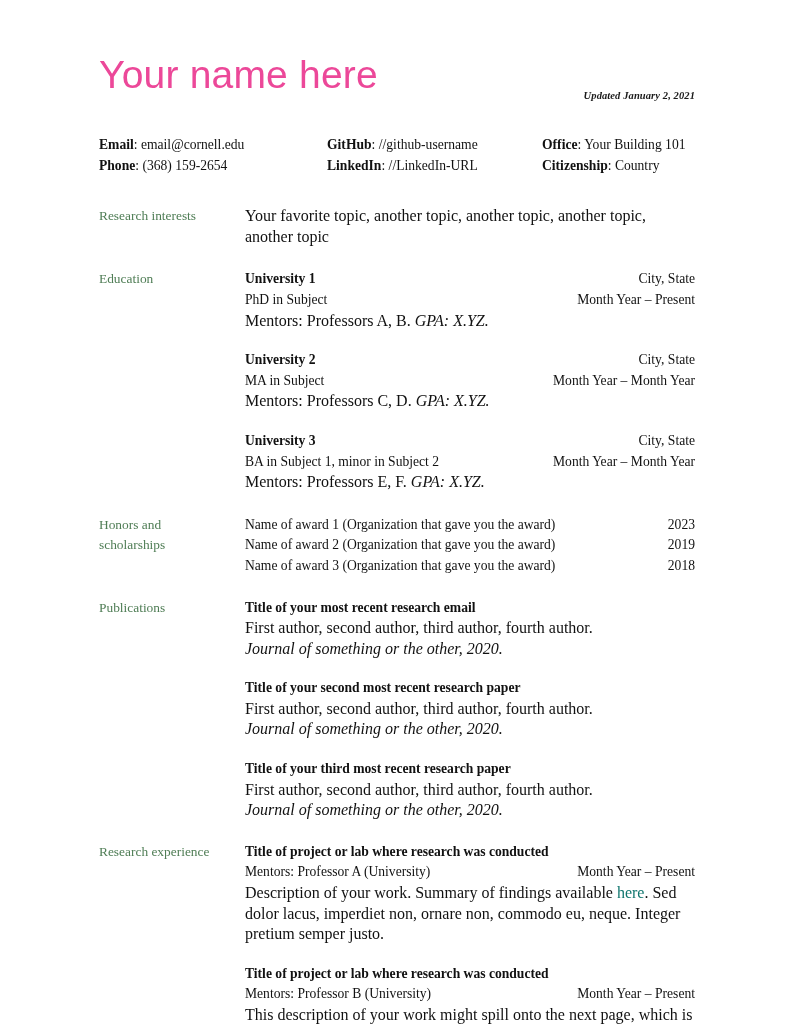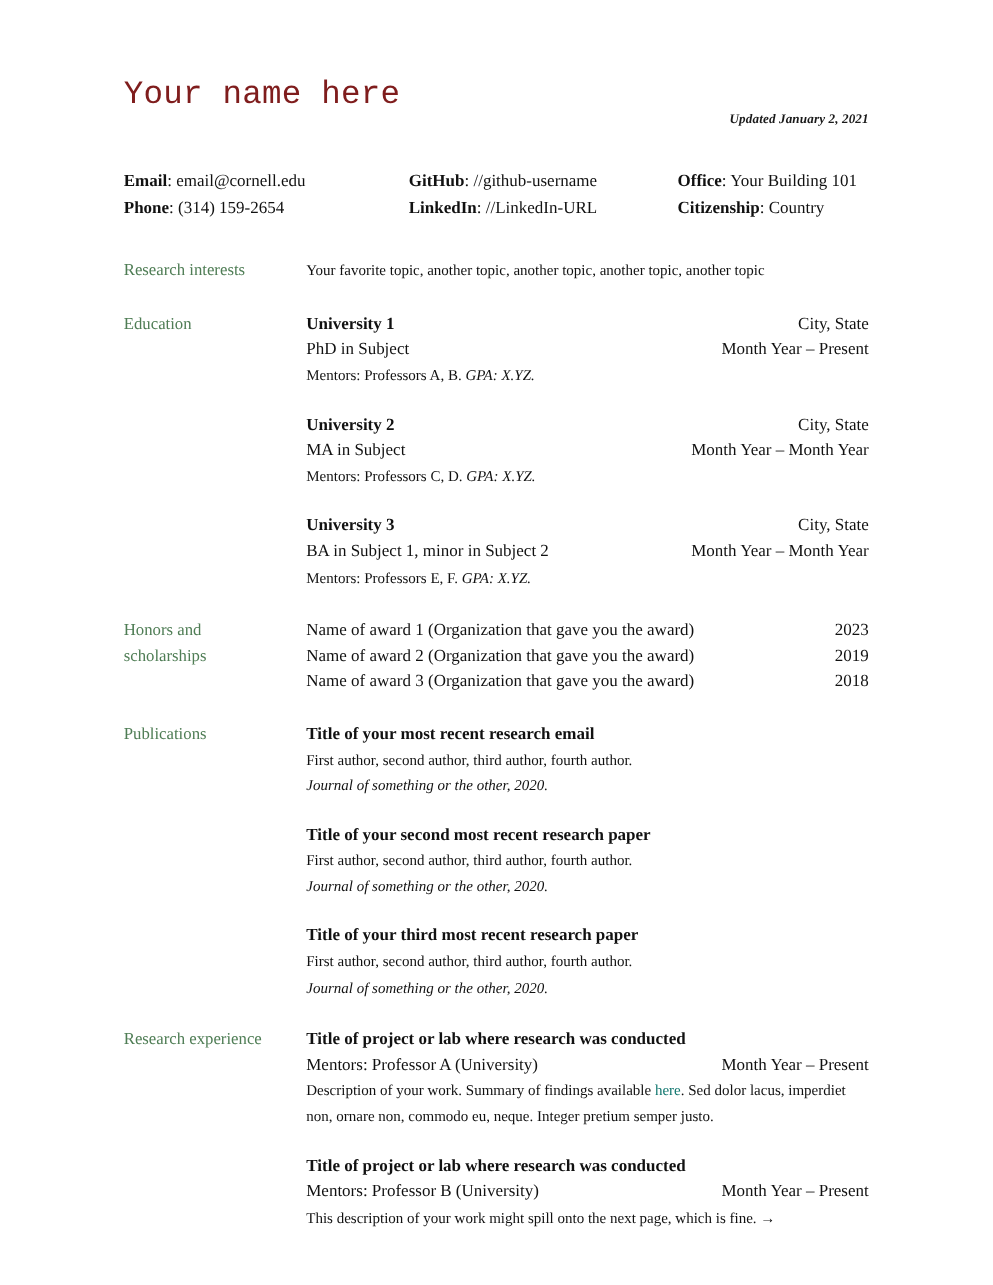--- a/index.html
+++ b/index.html
@@ -24,26 +24,26 @@
   }
 
   
   .header {
     position: relative;
     margin: 0 99px 0 99px;
     padding-top: 57px;
     height: 48px;
   }
   .name {
-    font-family: Liberation Mono, monospace;
-    font-size: 26px;
+    font-family: Liberation Sans, sans-serif;
+    font-size: 39px;
     font-weight: 400;
     line-height: 36px;
     letter-spacing: 0.2px;
-    color: #7f1d1d;
+    color: #ec4899;
     margin: 0;
     display: inline-block;
   }
   .updated {
     position: absolute;
     right: 0;
     bottom: 4px;
     font-size: 10.5px;
     font-style: italic;
     font-weight: 700;
@@ -99,21 +99,21 @@
     align-items: baseline;
     font-size: 13.6px;
     line-height: 20.6px;
     white-space: nowrap;
   }
   .row .left { flex: 1 1 auto; min-width: 0; }
   .row .right { flex: 0 0 auto; padding-left: 12px; text-align: right; }
   .row.bold .left { font-weight: 700; }
 
   .para {
-    font-size: 12px;
+    font-size: 16px;
     line-height: 20.6px;
   }
   .para.wrap { white-space: normal; }
 
   i, .ital { font-style: italic; }
   .link {
     color: #0f766e;
     text-decoration: none;
   }
   .arrow { font-style: normal; }
@@ -129,21 +129,21 @@
     <h1 class="name">Your name here</h1>
     <div class="updated">Updated January 2, 2021</div>
   </div>
 
   <div class="contact">
     <div class="contact-col c1">
       <div class="contact-line">
         <b>Email</b><span>: </span><span>email@cornell.edu</span>
       </div>
       <div class="contact-line">
-        <b>Phone</b><span>: </span><span>(314) 159-2654</span>
+        <b>Phone</b><span>: </span><span>(368) 159-2654</span>
       </div>
     </div>
     <div class="contact-col c2">
       <div class="contact-line">
         <b>GitHub</b><span>: </span><span>//github-username</span>
       </div>
       <div class="contact-line">
         <b>LinkedIn</b><span>: </span><span>//LinkedIn-URL</span>
       </div>
     </div>

